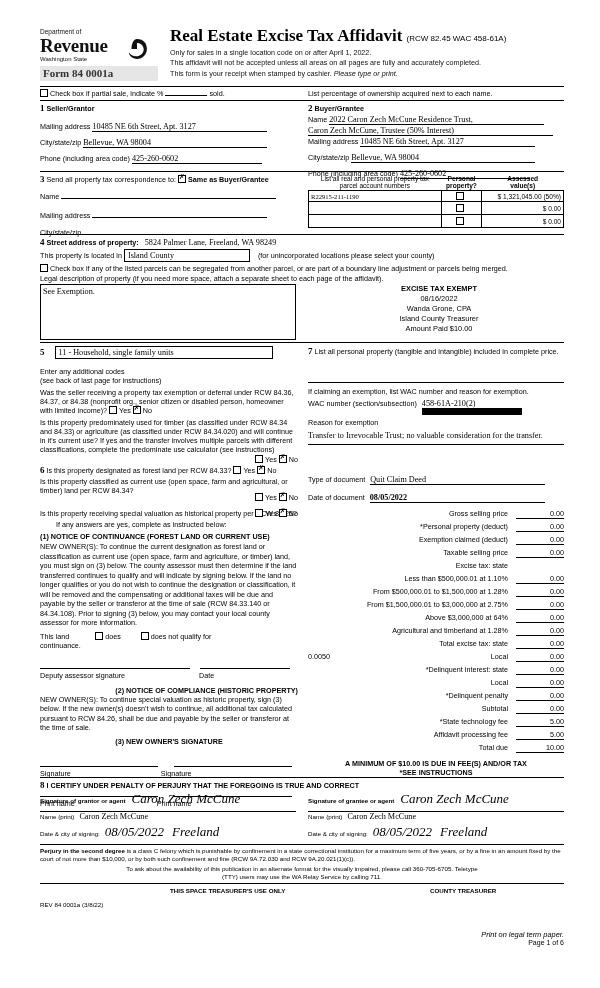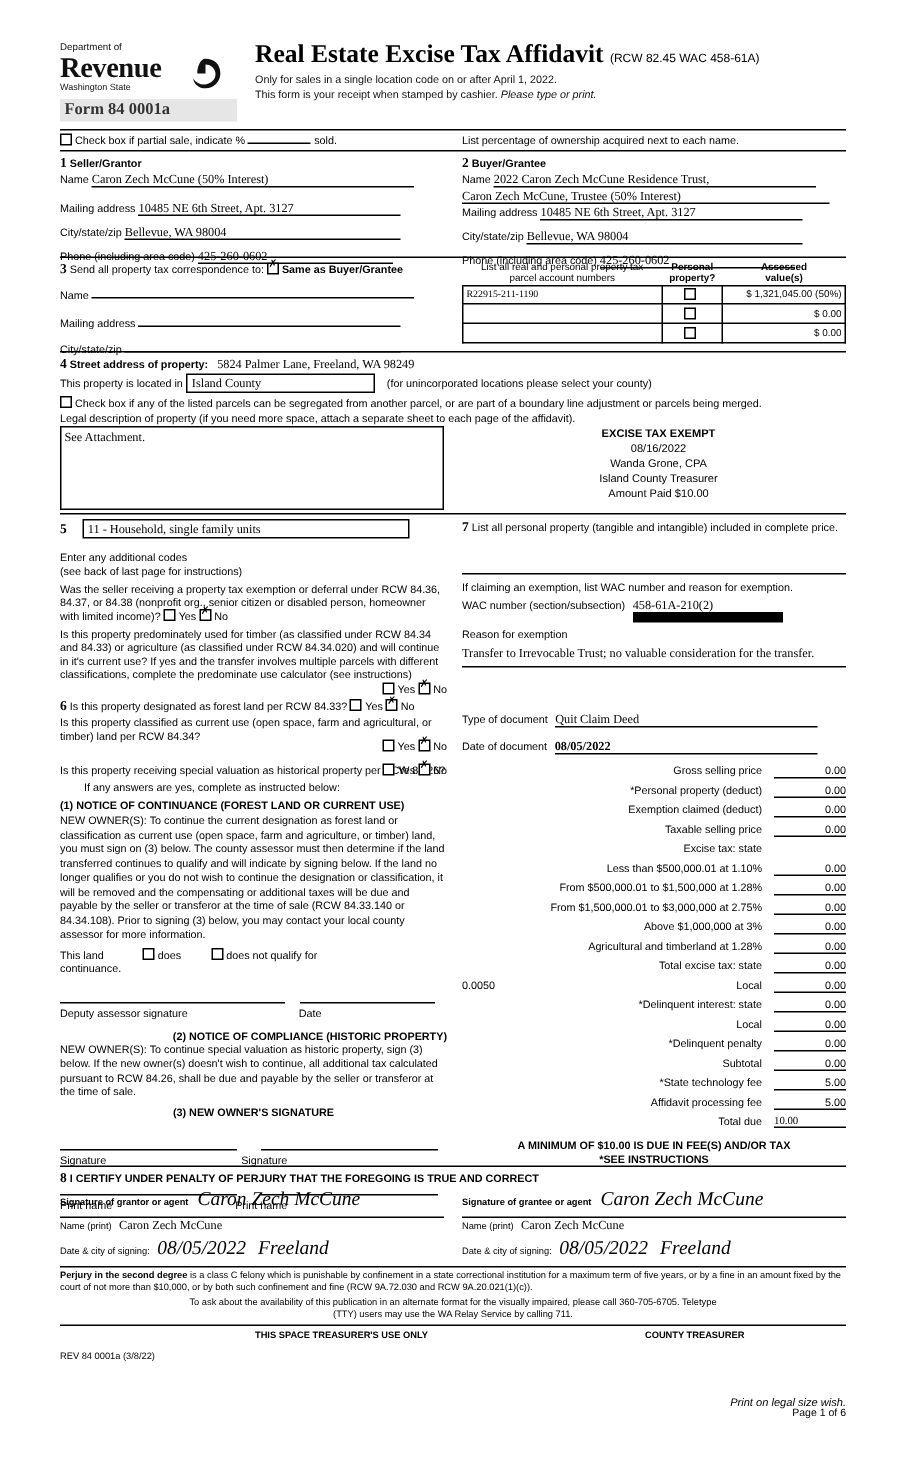--- a/index.html
+++ b/index.html
@@ -49,20 +49,21 @@
       <svg class="swirl" viewBox="0 0 40 40">
         <path d="M20 2 C32 2 38 10 38 20 C38 30 30 38 20 38 C12 38 6 33 5 26 C9 32 15 34 21 33 C29 31 33 25 32 19 C31 13 26 9 20 9 L20 20 L10 20 C10 11 14 2 20 2 Z" fill="#111"></path>
       </svg>
       <div class="formbox">Form 84 0001a</div>
       <div class="title">
         <span>Real Estate Excise Tax Affidavit</span>
         <span class="rcw">(RCW 82.45 WAC 458-61A)</span>
       </div>
       <div class="subt">
         <div>Only for sales in a single location code on or after April 1, 2022.</div>
+        <div>This affidavit will not be accepted unless all areas on all pages are fully and accurately completed.</div>
         <div><span>This form is your receipt when stamped by cashier.</span> <span class="ital">Please type or print.</span></div>
       </div>
     </div>
 
     <div class="rule" style="margin-top:2px;"></div>
 
     <div class="sec" style="height:13px;">
       <div class="col-left" style="top:2px;">
         <span class="cb"></span><span>Check box if partial sale, indicate %</span>
         <span style="display:inline-block;width:42px;border-bottom:1px solid #000;"></span>
@@ -71,22 +72,20 @@
       <div class="col-right" style="top:2px;">
         <span>List percentage of ownership acquired next to each name.</span>
       </div>
     </div>
     <div class="rule"></div>
 
     <div class="sec" style="height:70px;">
       <div class="col-left">
         <div style="margin-top:2px;"><span class="num">1</span>
           <span class="b">Seller/Grantor</span></div>
-        <div style="margin-top:2px;"><span>Name</span>
-          <span class="hand" style="display:inline-block;width:215px;border-bottom:1px solid #000;">Caron Zech McCune (50% Interest)</span></div>
         <div style="margin-top:9px;"><span>Mailing address</span>
           <span class="hand" style="display:inline-block;width:175px;border-bottom:1px solid #000;">10485 NE 6th Street, Apt. 3127</span></div>
         <div style="margin-top:6px;"><span>City/state/zip</span>
           <span class="hand" style="display:inline-block;width:184px;border-bottom:1px solid #000;">Bellevue, WA 98004</span></div>
         <div style="margin-top:6px;"><span>Phone (including area code)</span>
           <span class="hand" style="display:inline-block;width:130px;border-bottom:1px solid #000;">425-260-0602</span></div>
       </div>
       <div class="col-right">
         <div style="margin-top:2px;"><span class="num">2</span>
           <span class="b">Buyer/Grantee</span></div>
@@ -161,21 +160,21 @@
         <span>This property is located in</span>
         <span class="hand boxframe" style="display:inline-block;width:118px;padding:1px 3px;">Island County</span>
         <span style="margin-left:6px;">(for unincorporated locations please select your county)</span>
       </div>
       <div style="margin-top:2px;">
         <span class="cb"></span><span>Check box if any of the listed parcels can be segregated from another parcel, or are part of a boundary line adjustment or parcels being merged.</span>
       </div>
       <div style="margin-top:1px;">Legal description of property (if you need more space, attach a separate sheet to each page of the affidavit).</div>
       <div style="position:relative;height:58px;margin-top:1px;">
         <div class="boxframe" style="position:absolute;left:0;top:0;width:256px;height:56px;box-sizing:border-box;padding:2px;">
-          <span class="hand">See Attachment.</span>
+          <span class="hand">See Exemption.</span>
         </div>
         <div class="stamp">
           <div class="b">EXCISE TAX EXEMPT</div>
           <div>08/16/2022</div>
           <div>Wanda Grone, CPA</div>
           <div>Island County Treasurer</div>
           <div>Amount Paid $10.00</div>
         </div>
       </div>
     </div>
@@ -307,21 +306,21 @@
             </div>
           <div style="position:relative;height:13px;">
               <span style="position:absolute;right:56px;">From $500,000.01 to $1,500,000 at 1.28%</span>
               <span style="position:absolute;right:0;width:48px;text-align:right;border-bottom:1px solid #000;">0.00</span>
             </div>
           <div style="position:relative;height:13px;">
               <span style="position:absolute;right:56px;">From $1,500,000.01 to $3,000,000 at 2.75%</span>
               <span style="position:absolute;right:0;width:48px;text-align:right;border-bottom:1px solid #000;">0.00</span>
             </div>
           <div style="position:relative;height:13px;">
-              <span style="position:absolute;right:56px;">Above $1,000,000 at 3%</span>
+              <span style="position:absolute;right:56px;">Above $3,000,000 at 64%</span>
               <span style="position:absolute;right:0;width:48px;text-align:right;border-bottom:1px solid #000;">0.00</span>
             </div>
           <div style="position:relative;height:13px;">
               <span style="position:absolute;right:56px;">Agricultural and timberland at 1.28%</span>
               <span style="position:absolute;right:0;width:48px;text-align:right;border-bottom:1px solid #000;">0.00</span>
             </div>
           <div style="position:relative;height:13px;">
               <span style="position:absolute;right:56px;">Total excise tax: state</span>
               <span style="position:absolute;right:0;width:48px;text-align:right;border-bottom:1px solid #000;">0.00</span>
             </div>
@@ -349,21 +348,21 @@
           <div style="position:relative;height:13px;">
               <span style="position:absolute;right:56px;">*State technology fee</span>
               <span style="position:absolute;right:0;width:48px;text-align:right;border-bottom:1px solid #000;">5.00</span>
             </div>
           <div style="position:relative;height:13px;">
               <span style="position:absolute;right:56px;">Affidavit processing fee</span>
               <span style="position:absolute;right:0;width:48px;text-align:right;border-bottom:1px solid #000;">5.00</span>
             </div>
           <div style="position:relative;height:14px;">
               <span style="position:absolute;right:56px;">Total due</span>
-              <span style="position:absolute;right:0;width:48px;text-align:left;border-bottom:1px solid #000;font-family:Liberation Serif, serif;">10.00</span>
+              <span style="position:absolute;right:0;width:48px;text-align:right;border-bottom:1px solid #000;">10.00</span>
             </div>
           <div class="b" style="text-align:center;margin-top:2px;">A MINIMUM OF $10.00 IS DUE IN FEE(S) AND/OR TAX</div>
           <div class="b" style="text-align:center;">*SEE INSTRUCTIONS</div>
         </div>
       </div>
     </div>
 
     <div class="rule"></div>
 
     <div class="sec" style="position:relative;height:64px;">
@@ -413,18 +412,18 @@
       <div style="position:relative;height:14px;margin-top:3px;">
         <span class="tiny b" style="position:absolute;left:130px;">THIS SPACE TREASURER'S USE ONLY</span>
         <span class="tiny b" style="position:absolute;left:390px;">COUNTY TREASURER</span>
       </div>
       <div style="position:relative;height:20px;">
         <span class="tiny" style="position:absolute;left:0;">REV 84 0001a   (3/8/22)</span>
       </div>
     </div>
 
     <div style="position:absolute;right:0;bottom:-4px;text-align:right;">
-      <div style="font-style:italic;font-size:7.4px;">Print on legal size wish.</div>
+      <div style="font-style:italic;font-size:7.4px;">Print on legal term paper.</div>
       <div style="font-size:7px;">Page 1 of 6</div>
     </div>
 
   </div>
 </div>
 
 </body></html>

